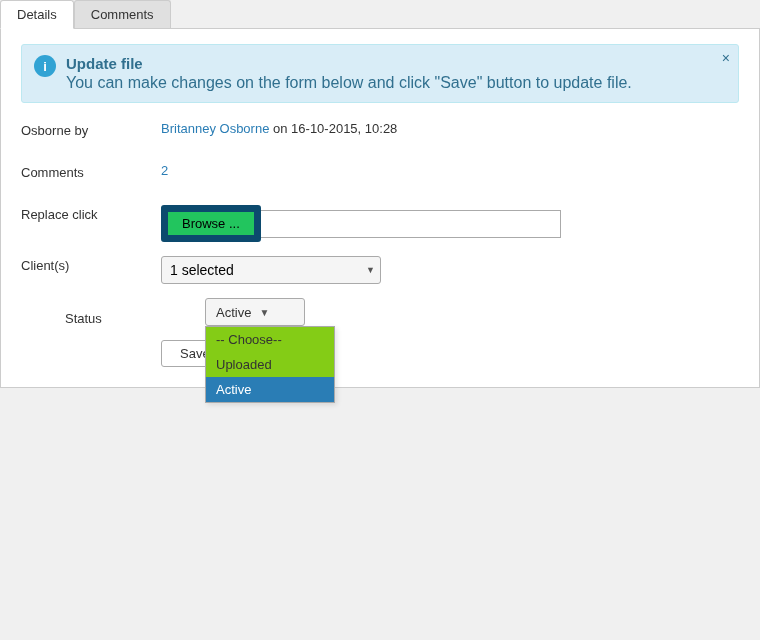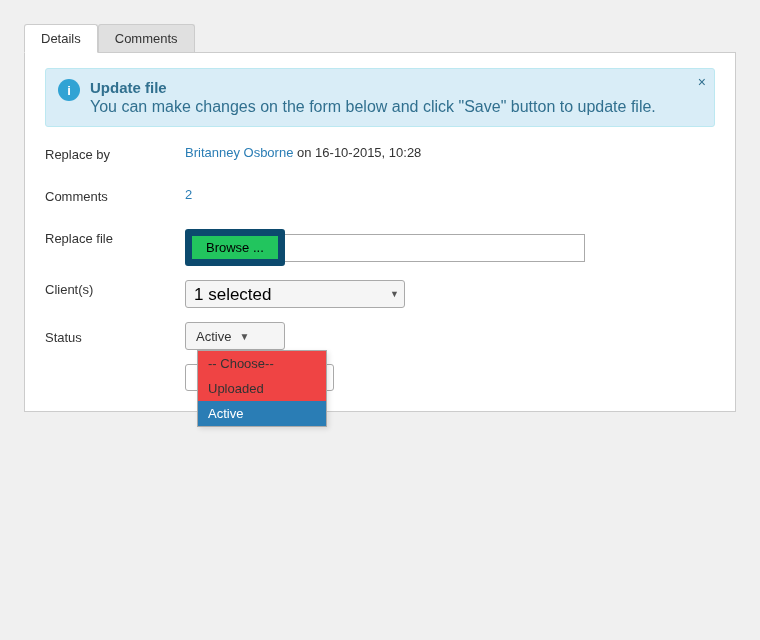--- a/index.html
+++ b/index.html
@@ -9,21 +9,21 @@
       background: #e8e8e8;
       color: #333;
       width: 760px;
       height: 640px;
       overflow: hidden;
     }
     .main-container {
       background: #f0f0f0;
       width: 760px;
       min-height: 640px;
-      padding: 24px;
+      padding: 0;
     }
     .tab-bar {
       display: flex;
       border-bottom: 1px solid #ccc;
       margin-bottom: 0;
     }
     .tab {
       padding: 6px 16px;
       border: 1px solid #ccc;
       border-bottom: none;
@@ -168,22 +168,22 @@
     }
     .status-dropdown-btn .arrow {
       margin-left: auto;
       font-size: 10px;
       color: #555;
       margin-left: 8px;
     }
     .dropdown-menu {
       position: absolute;
       top: 28px;
-      left: 12px;
-      background: #ef4444;
+      left: 0;
+      background: #84cc16;
       border: 1px solid #aaa;
       min-width: 130px;
       z-index: 100;
       box-shadow: 2px 2px 5px rgba(0,0,0,0.1);
     }
     .dropdown-item {
       padding: 5px 10px;
       cursor: pointer;
       font-size: 13px;
       color: #333;
@@ -209,21 +209,21 @@
       cursor: pointer;
       font-size: 13px;
       color: #333;
     }
     .clients-select {
       min-width: 220px;
       height: 28px;
       border: 1px solid #aaa;
       background: #f5f5f5;
       padding: 3px 8px;
-      font-size: 17px;
+      font-size: 14px;
       border-radius: 3px;
       appearance: none;
       -webkit-appearance: none;
     }
   </style>
 </head>
 <body>
 
 <div class="main-container">
   <div class="tab-bar">
@@ -236,56 +236,56 @@
       <div class="info-text-block">
         <div class="info-title">Update file</div>
         <div class="info-desc">You can make changes on the form below and click "Save" button to update file.</div>
       </div>
       <button class="close-btn">×</button>
     </div>
 
 
 
     <div class="form-row">
-      <div class="form-label">Replace by</div>
+      <div class="form-label">Osborne by</div>
       <div class="form-value">
         <a class="link">Britanney Osborne</a><span> on 16-10-2015, 10:28</span>
       </div>
     </div>
 
     <div class="form-row">
       <div class="form-label">Comments</div>
       <div class="form-value">
         <a class="link">2</a>
       </div>
     </div>
 
 
     <div class="form-row">
-      <div class="form-label">Replace file</div>
+      <div class="form-label">Replace click</div>
       <div class="form-value">
         <div class="browse-input-wrap">
           <button class="browse-btn">Browse ...</button>
           <div class="file-input-box"></div>
         </div>
       </div>
     </div>
 
     <div class="form-row">
       <div class="form-label">Client(s)</div>
       <div class="form-value">
         <div class="select-wrapper">
           <select class="clients-select">
             <option>1 selected</option>
           </select>
         </div>
       </div>
     </div>
 
-    <div class="form-row" style="align-items:center;">
+    <div class="form-row" style="align-items:flex-end;margin-left:44px;">
       <div class="form-label">Status</div>
       <div class="form-value">
         <div class="status-section">
           <div class="status-dropdown-btn">
             <span>Active</span>
             <span class="arrow">▼</span>
           </div>
           <div class="dropdown-menu">
             <div class="dropdown-item">-- Choose--</div>
             <div class="dropdown-item">Uploaded</div>

